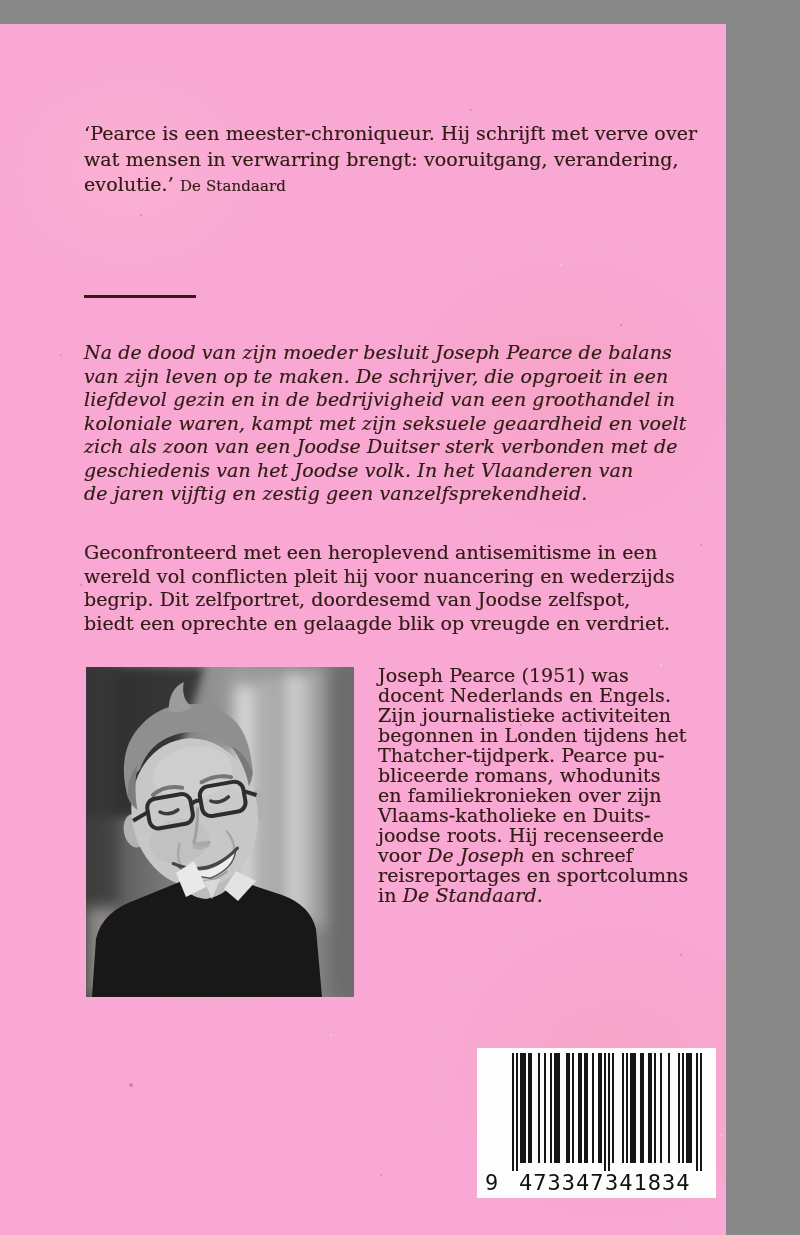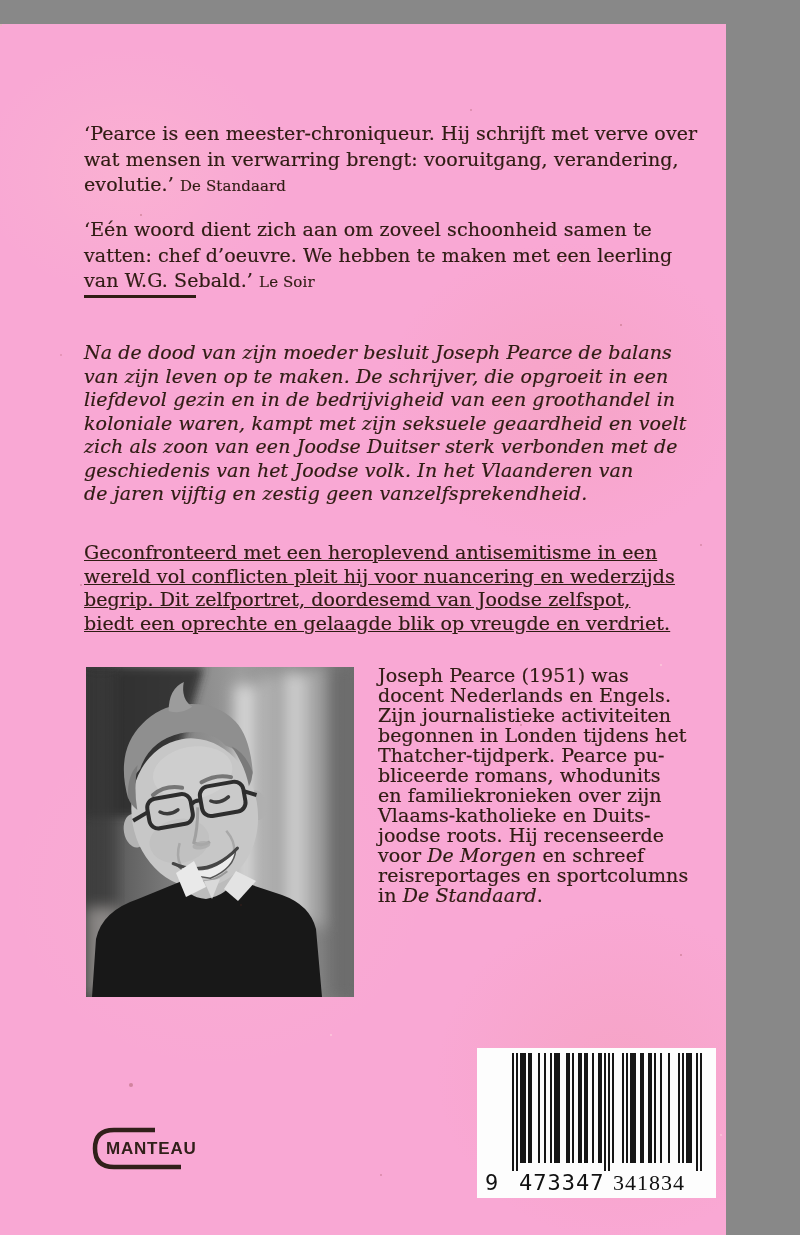--- a/index.html
+++ b/index.html
@@ -30,37 +30,37 @@
     letter-spacing:.1px;
     -webkit-text-stroke:.2px #2f1c13;
   }
   .quote{line-height:25.5px;}
   .quote-1{top:78px;}
   .quote-2{top:174px;}
   .attribution{font-size:15px;-webkit-text-stroke:.15px #2f1c13;}
   .divider{position:absolute;left:84px;top:271px;width:112px;height:3px;background:#311d14;}
   .para{line-height:23.5px;}
   .para-1{top:298px;font-style:italic;}
-  .para-2{top:498px;text-decoration:underline;}
+  .para-2{top:498px;}
   .photo{position:absolute;left:86px;top:643px;width:268px;height:330px;}
   .photo svg{display:block;width:100%;height:100%;}
   .bio{left:378px;top:641px;line-height:20px;}
   .bio em{font-style:italic;}
   .logo{position:absolute;left:84px;top:1098px;width:120px;height:55px;}
   .barcode{position:absolute;left:477px;top:1024px;width:239px;height:150px;background:#fdfdfd;}
   .barcode-bars{position:absolute;left:35px;top:5px;}
   .bcd{
     position:absolute;top:124px;
     font-family:"DejaVu Sans Mono",monospace;
     font-size:22px;line-height:1;color:#111;
     letter-spacing:1px;white-space:nowrap;
   }
   .bcd-lead{left:8px;}
   .bcd-g1{left:42px;}
-  .bcd-g2{left:136px;font-family:Liberation Serif, serif;}
+  .bcd-g2{left:128px;}
   .speck-dark,.speck-light{position:absolute;width:2px;height:2px;border-radius:50%;}
   .speck-dark{background:rgba(120,45,32,.35);
     box-shadow:140px 190px 0 rgba(120,45,32,.3), 470px 85px 0 rgba(120,45,32,.25),
     620px 300px 0 rgba(120,45,32,.3), 300px 420px 0 rgba(120,45,32,.22),
     80px 560px 0 rgba(120,45,32,.28), 700px 520px 0 rgba(120,45,32,.25),
     520px 700px 0 rgba(120,45,32,.3), 240px 880px 0 rgba(120,45,32,.22),
     680px 930px 0 rgba(120,45,32,.28), 130px 1060px 0 1px rgba(120,45,32,.3),
     380px 1150px 0 rgba(120,45,32,.25), 740px 1190px 0 rgba(120,45,32,.3),
     60px 330px 0 rgba(120,45,32,.2), 760px 40px 0 rgba(120,45,32,.25);}
   .speck-light{background:rgba(255,235,228,.6);
@@ -70,23 +70,20 @@
 </style>
 </head>
 <body>
 
 <div class="cover">
 
   <p class="quote quote-1"><span>‘Pearce is een meester-chroniqueur. Hij schrijft met verve over
 wat mensen in verwarring brengt: vooruitgang, verandering,
 evolutie.’ </span><span class="attribution">De Standaard</span></p>
 
-  <p class="quote quote-2"><span>‘Eén woord dient zich aan om zoveel schoonheid samen te
-vatten: chef d’oeuvre. We hebben te maken met een leerling
-van W.G. Sebald.’ </span><span class="attribution">Le Soir</span></p>
 
   <div class="divider"></div>
 
   <p class="para para-1">Na de dood van zijn moeder besluit Joseph Pearce de balans
 van zijn leven op te maken. De schrijver, die opgroeit in een
 liefdevol gezin en in de bedrijvigheid van een groothandel in
 koloniale waren, kampt met zijn seksuele geaardheid en voelt
 zich als zoon van een Joodse Duitser sterk verbonden met de
 geschiedenis van het Joodse volk. In het Vlaanderen van
 de jaren vijftig en zestig geen vanzelfsprekendheid.</p>
@@ -166,30 +163,24 @@
 
   <div class="bio"><span>Joseph Pearce (1951) was
 docent Nederlands en Engels.
 Zijn journalistieke activiteiten
 begonnen in Londen tijdens het
 Thatcher-tijdperk. Pearce pu-
 bliceerde romans, whodunits
 en familiekronieken over zijn
 Vlaams-katholieke en Duits-
 joodse roots. Hij recenseerde
-voor </span><em>De Morgen</em><span> en schreef
+voor </span><em>De Joseph</em><span> en schreef
 reisreportages en sportcolumns
 in </span><em>De Standaard</em><span>.</span></div>
 
-  <div class="logo">
-    <svg viewBox="0 0 120 55" xmlns="http://www.w3.org/2000/svg">
-      <path d="M71 8 H30 Q11 8 11 26.5 Q11 45 30 45 H97" fill="none" stroke="#31201a" stroke-width="4.5"></path>
-      <text x="22" y="31.5" font-family="Liberation Sans, sans-serif" font-weight="bold" font-size="17" letter-spacing="0.8" fill="#31201a">MANTEAU</text>
-    </svg>
-  </div>
 
   <div class="barcode">
     <svg class="barcode-bars" width="190" height="123" viewBox="0 0 190 123" xmlns="http://www.w3.org/2000/svg">
         <rect x="0" y="0" width="2" height="118" fill="#161616"></rect>
         <rect x="4" y="0" width="2" height="118" fill="#161616"></rect>
         <rect x="8" y="0" width="2" height="110" fill="#161616"></rect>
         <rect x="10" y="0" width="2" height="110" fill="#161616"></rect>
         <rect x="12" y="0" width="2" height="110" fill="#161616"></rect>
         <rect x="16" y="0" width="2" height="110" fill="#161616"></rect>
         <rect x="18" y="0" width="2" height="110" fill="#161616"></rect>

